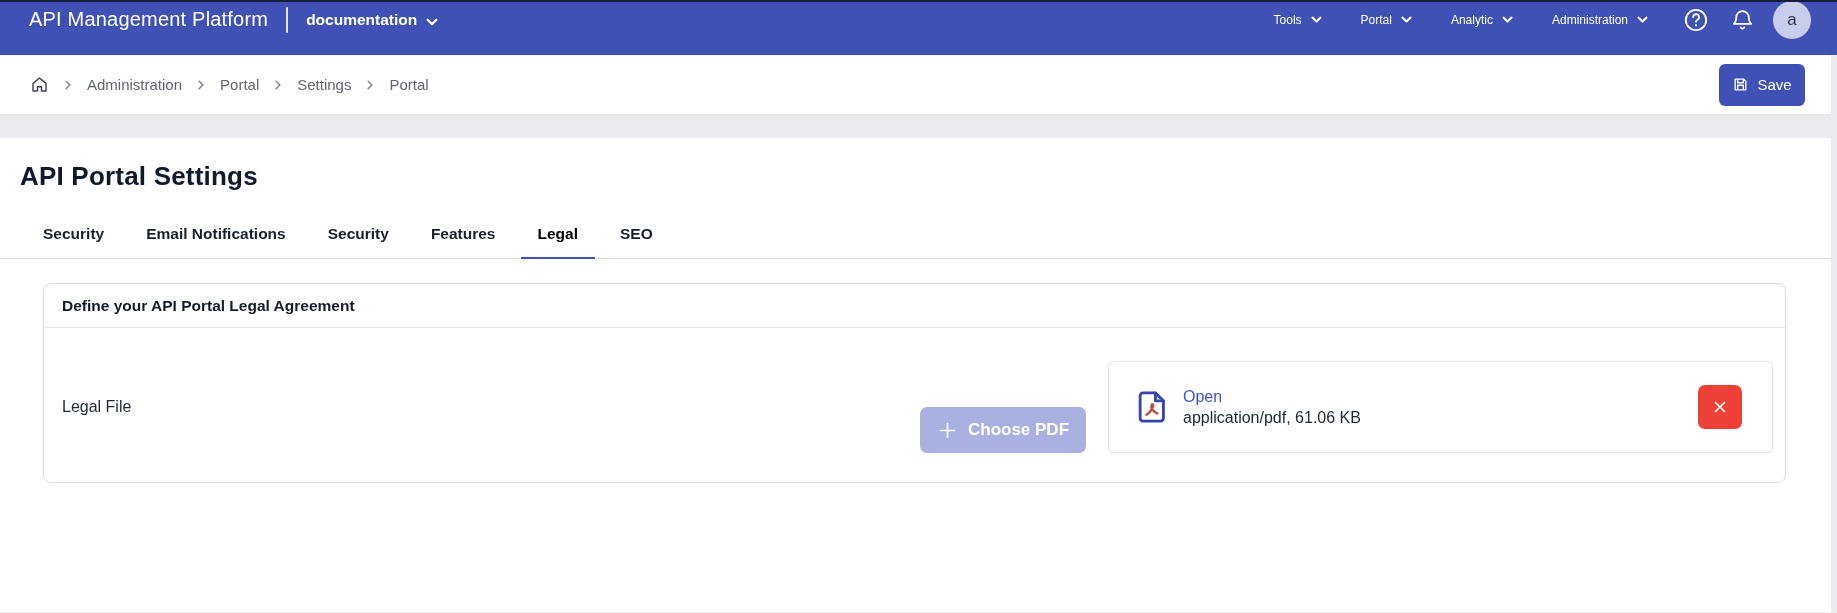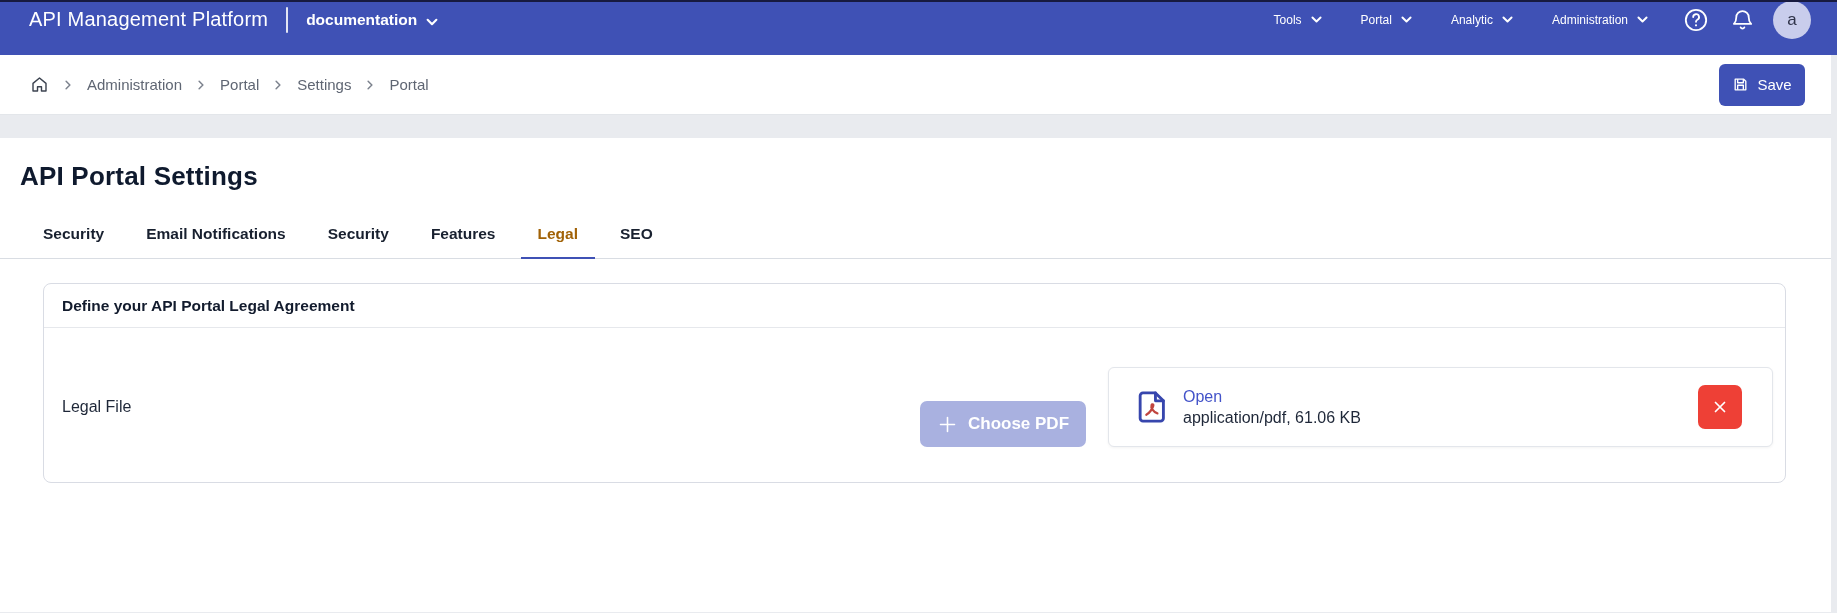--- a/index.html
+++ b/index.html
@@ -56,42 +56,42 @@
   }
   .page-title { font-size:26px; font-weight:700; color:#0f1a2e; margin-top:23px; letter-spacing:.2px; }
   .page-desc { font-size:15.5px; color:#1e2738; margin-top:27px; }
 
   .tabs { display:flex; align-items:stretch; margin-top:21px; border-bottom:1px solid #d9dde3;
           padding-left:6px; margin-left:-20px; margin-right:-20px; padding-left:26px; }
   .tab {
     padding:12px 17px 14px; font-size:15.5px; font-weight:700; color:#18202f;
     cursor:pointer; border-bottom:2px solid transparent; margin-bottom:-1px; margin-right:8px;
   }
-  .tab.active { color:#a16207; border-bottom-color:#3f51b5; }
+  .tab.active { color:#000000; border-bottom-color:#3f51b5; }
 
   
   .card {
     margin:24px 25px 0 23px; border:1px solid #d9dce4; border-radius:8px; background:#fff;
     height:200px;
   }
   .card-header {
     padding:13px 18px 12px; font-size:15.5px; font-weight:700; color:#121b2d;
     border-bottom:1px solid #e6e8ec;
   }
   .card-body { height:158px; display:flex; align-items:center; padding:0 12px 0 18px; }
   .field-label { font-size:16px; color:#1e2738; }
 
   .upload-group { margin-left:auto; display:flex; align-items:flex-end; gap:22px; }
   .choose-btn {
     background:#a9b1e0; color:#fff; border:none; border-radius:7px;
     width:166px; height:46px; display:flex; align-items:center; justify-content:center; gap:10px;
     font-size:17px; font-weight:700; font-family:inherit; cursor:default;
   }
   .file-chip {
-    width:665px; height:80px; background:#fff; border:1px solid #e3e6eb; border-radius:6px;
+    width:665px; height:92px; background:#fff; border:1px solid #e3e6eb; border-radius:6px;
     box-shadow:0 1px 3px rgba(0,0,0,.05);
     display:flex; align-items:center; padding:0 30px 0 25px;
   }
   .file-info { display:flex; align-items:center; gap:13px; }
   .file-text { display:flex; flex-direction:column; gap:3px; }
   .file-open { font-size:16px; color:#4353c9; cursor:pointer; }
   .file-meta { font-size:16px; color:#1e2738; }
   .remove-btn {
     margin-left:auto; width:44px; height:44px; background:#ee4036; border:none; border-radius:7px;
     display:flex; align-items:center; justify-content:center; cursor:pointer;

